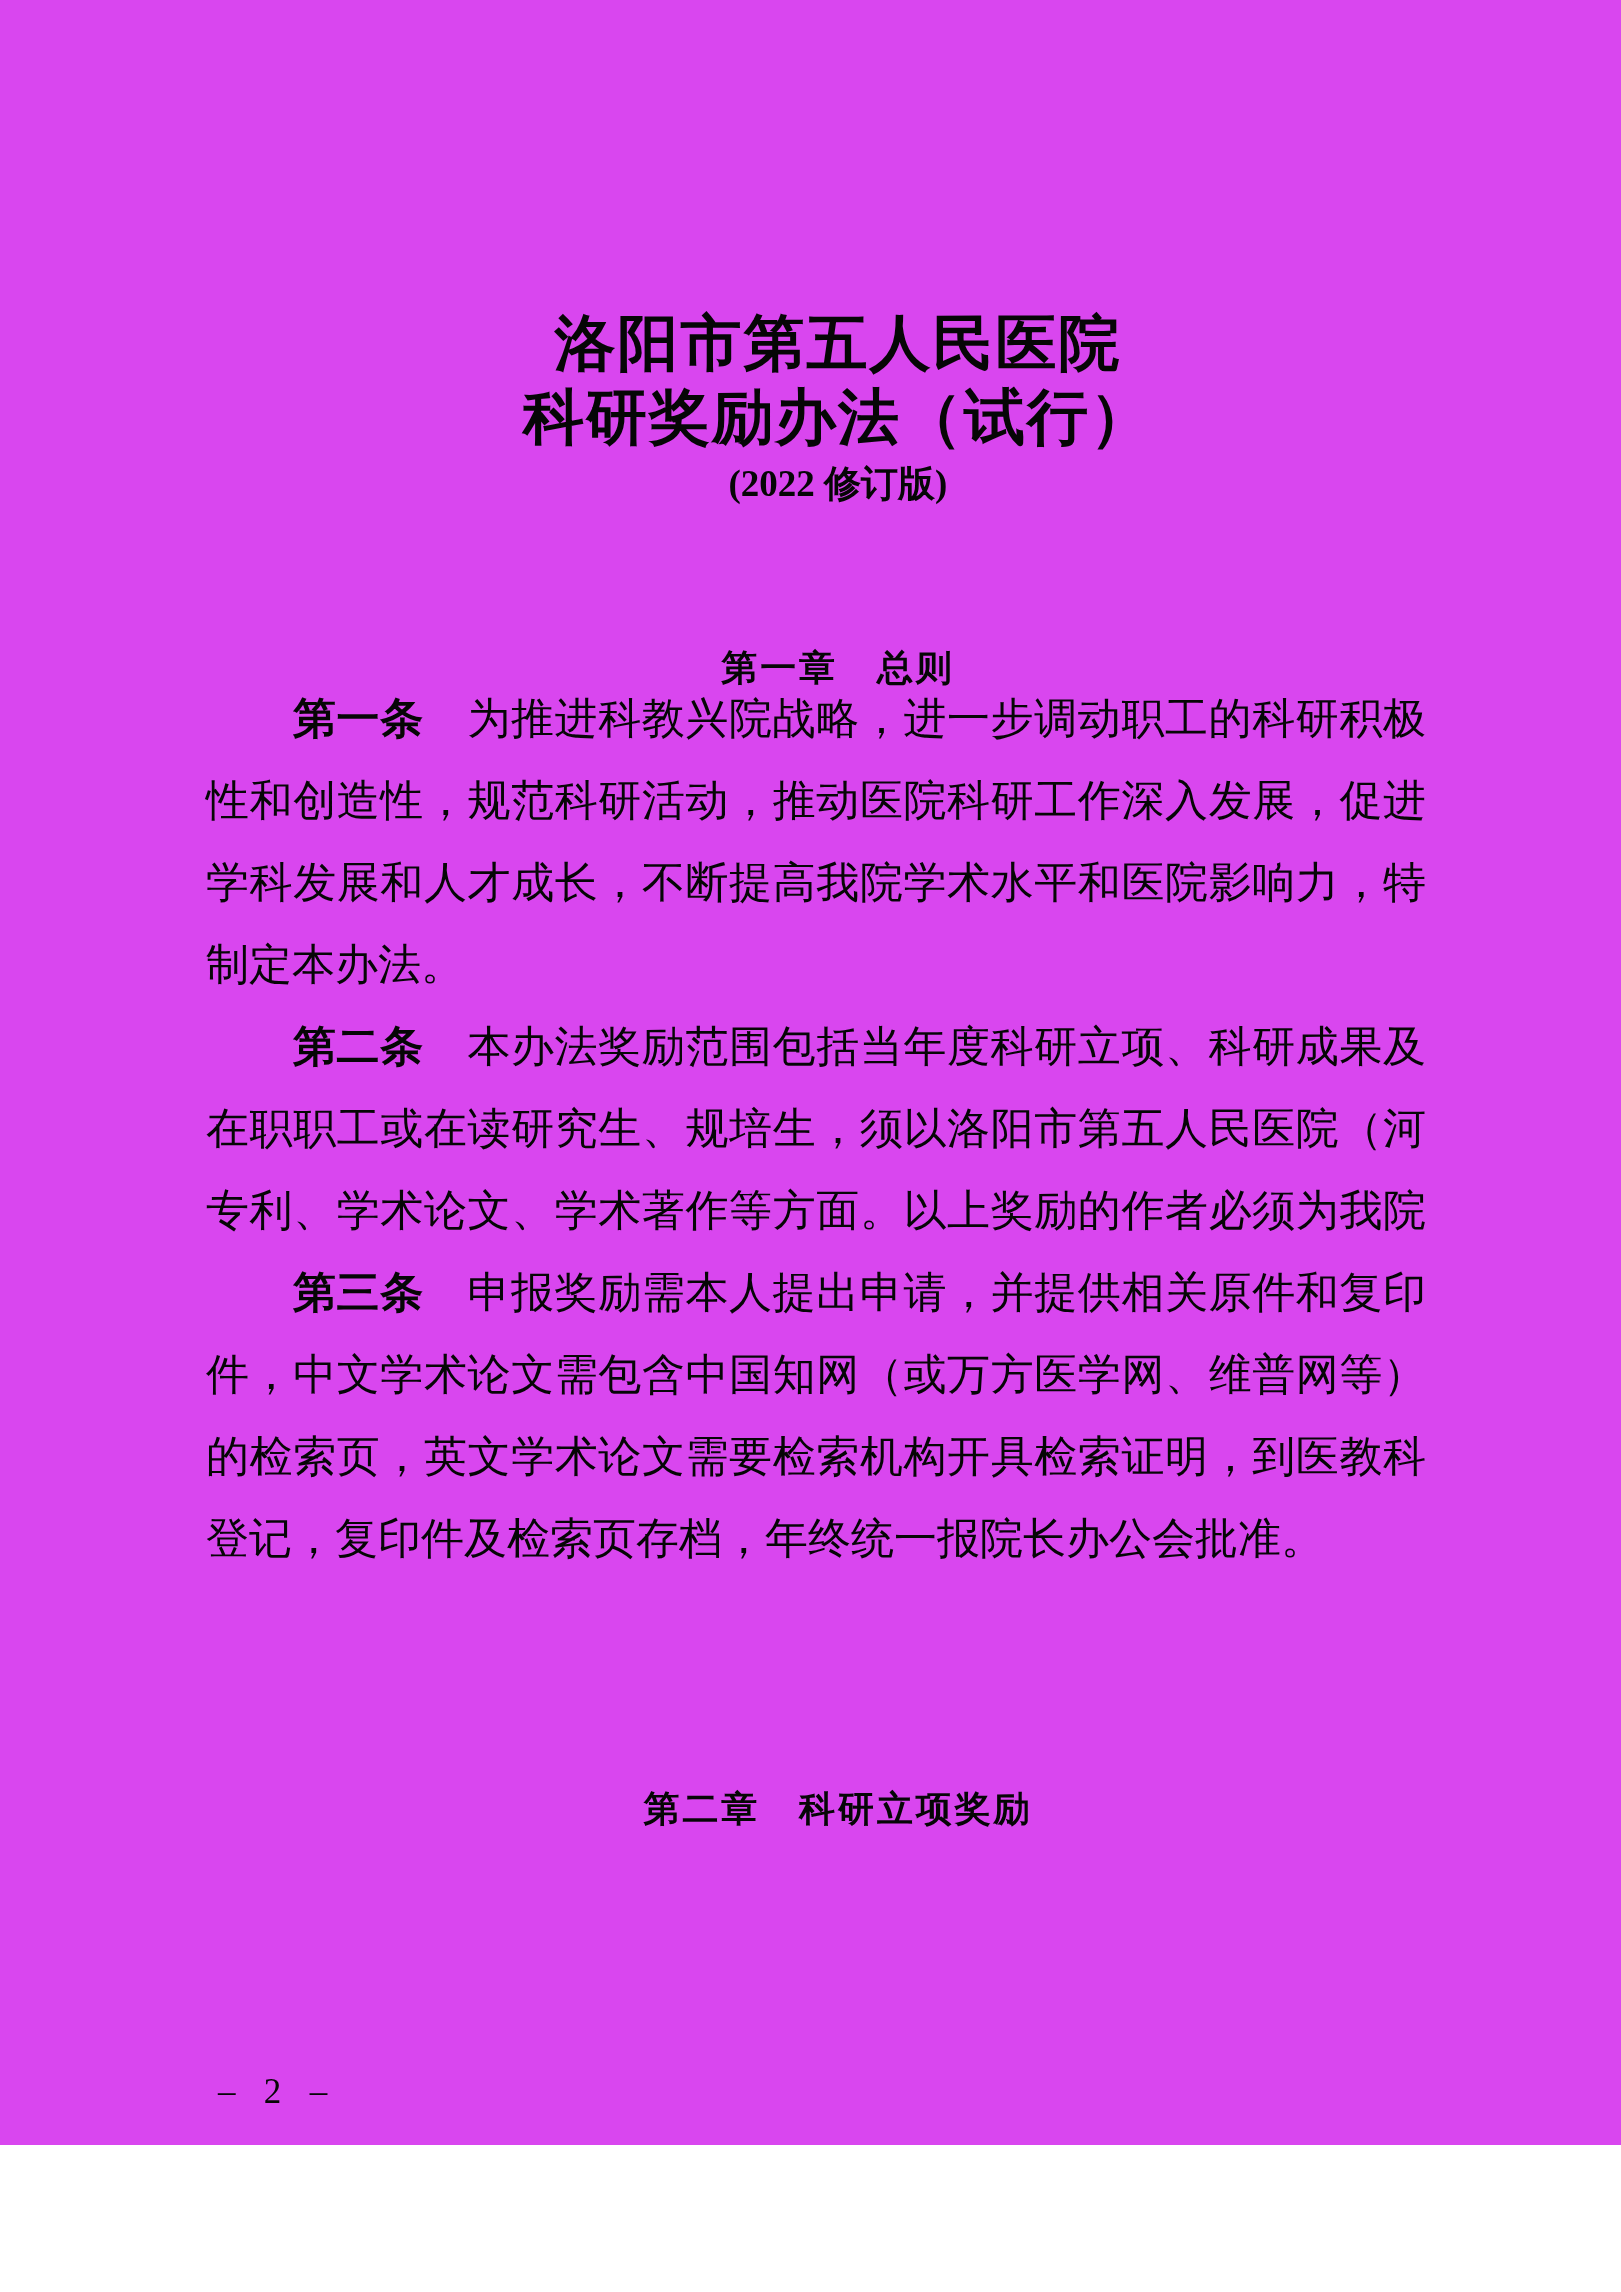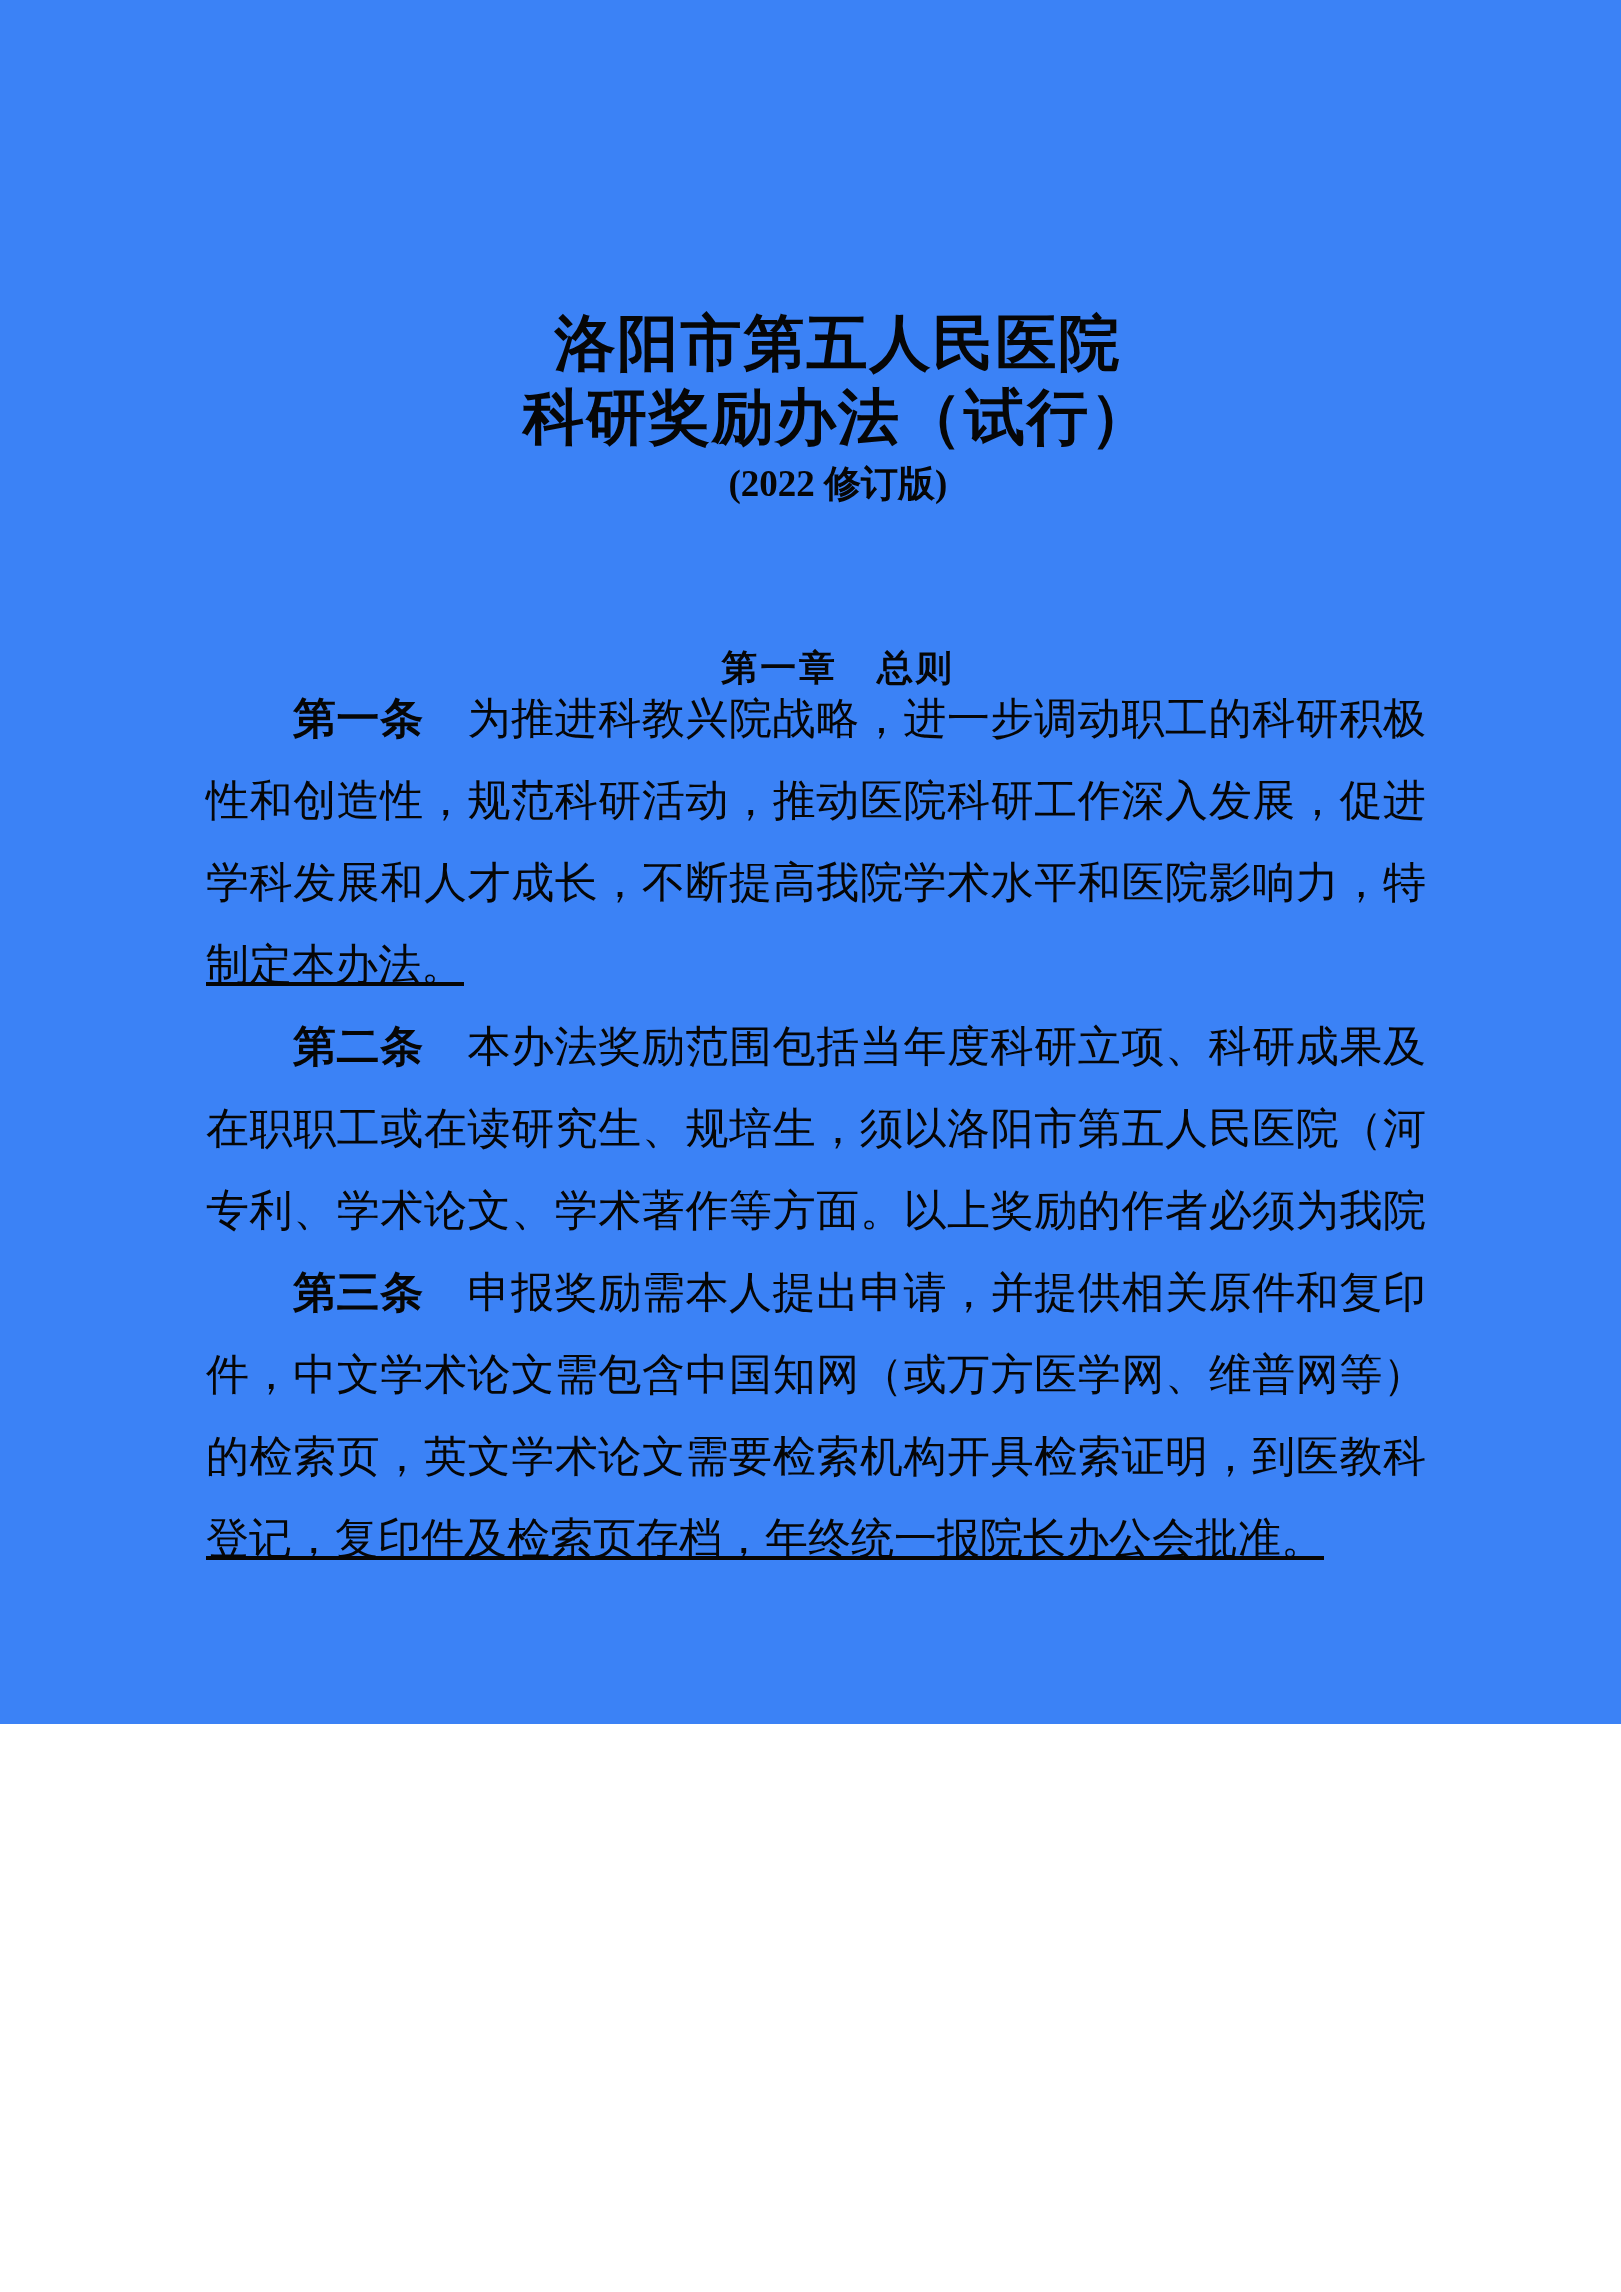--- a/index.html
+++ b/index.html
@@ -3,22 +3,22 @@
 <meta charset="utf-8">
 <style>
   html, body {
     margin: 0;
     padding: 0;
     background: #ffffff;
   }
   .page {
     position: relative;
     width: 1621px;
-    height: 1724px;
-    background: #3b82f6;
+    height: 2145px;
+    background: #d946ef;
     color: #060606;
     font-family: "Liberation Serif", "DejaVu Serif", serif;
     overflow: hidden;
   }
   .centered {
     position: absolute;
     left: 206px;
     width: 1264px;
     text-align: center;
   }
@@ -54,21 +54,20 @@
     font-size: 43px;
     line-height: 82px;
     height: 82px;
     white-space: nowrap;
     text-align: justify;
     text-align-last: justify;
     text-justify: inter-ideograph;
   }
   .line.last {
     text-align-last: left;
-    text-decoration: underline;
   }
   .line.first {
     text-indent: 87px;
   }
   .art-label {
     font-weight: bold;
   }
   .art-gap {
     display: inline-block;
     width: 43px;

